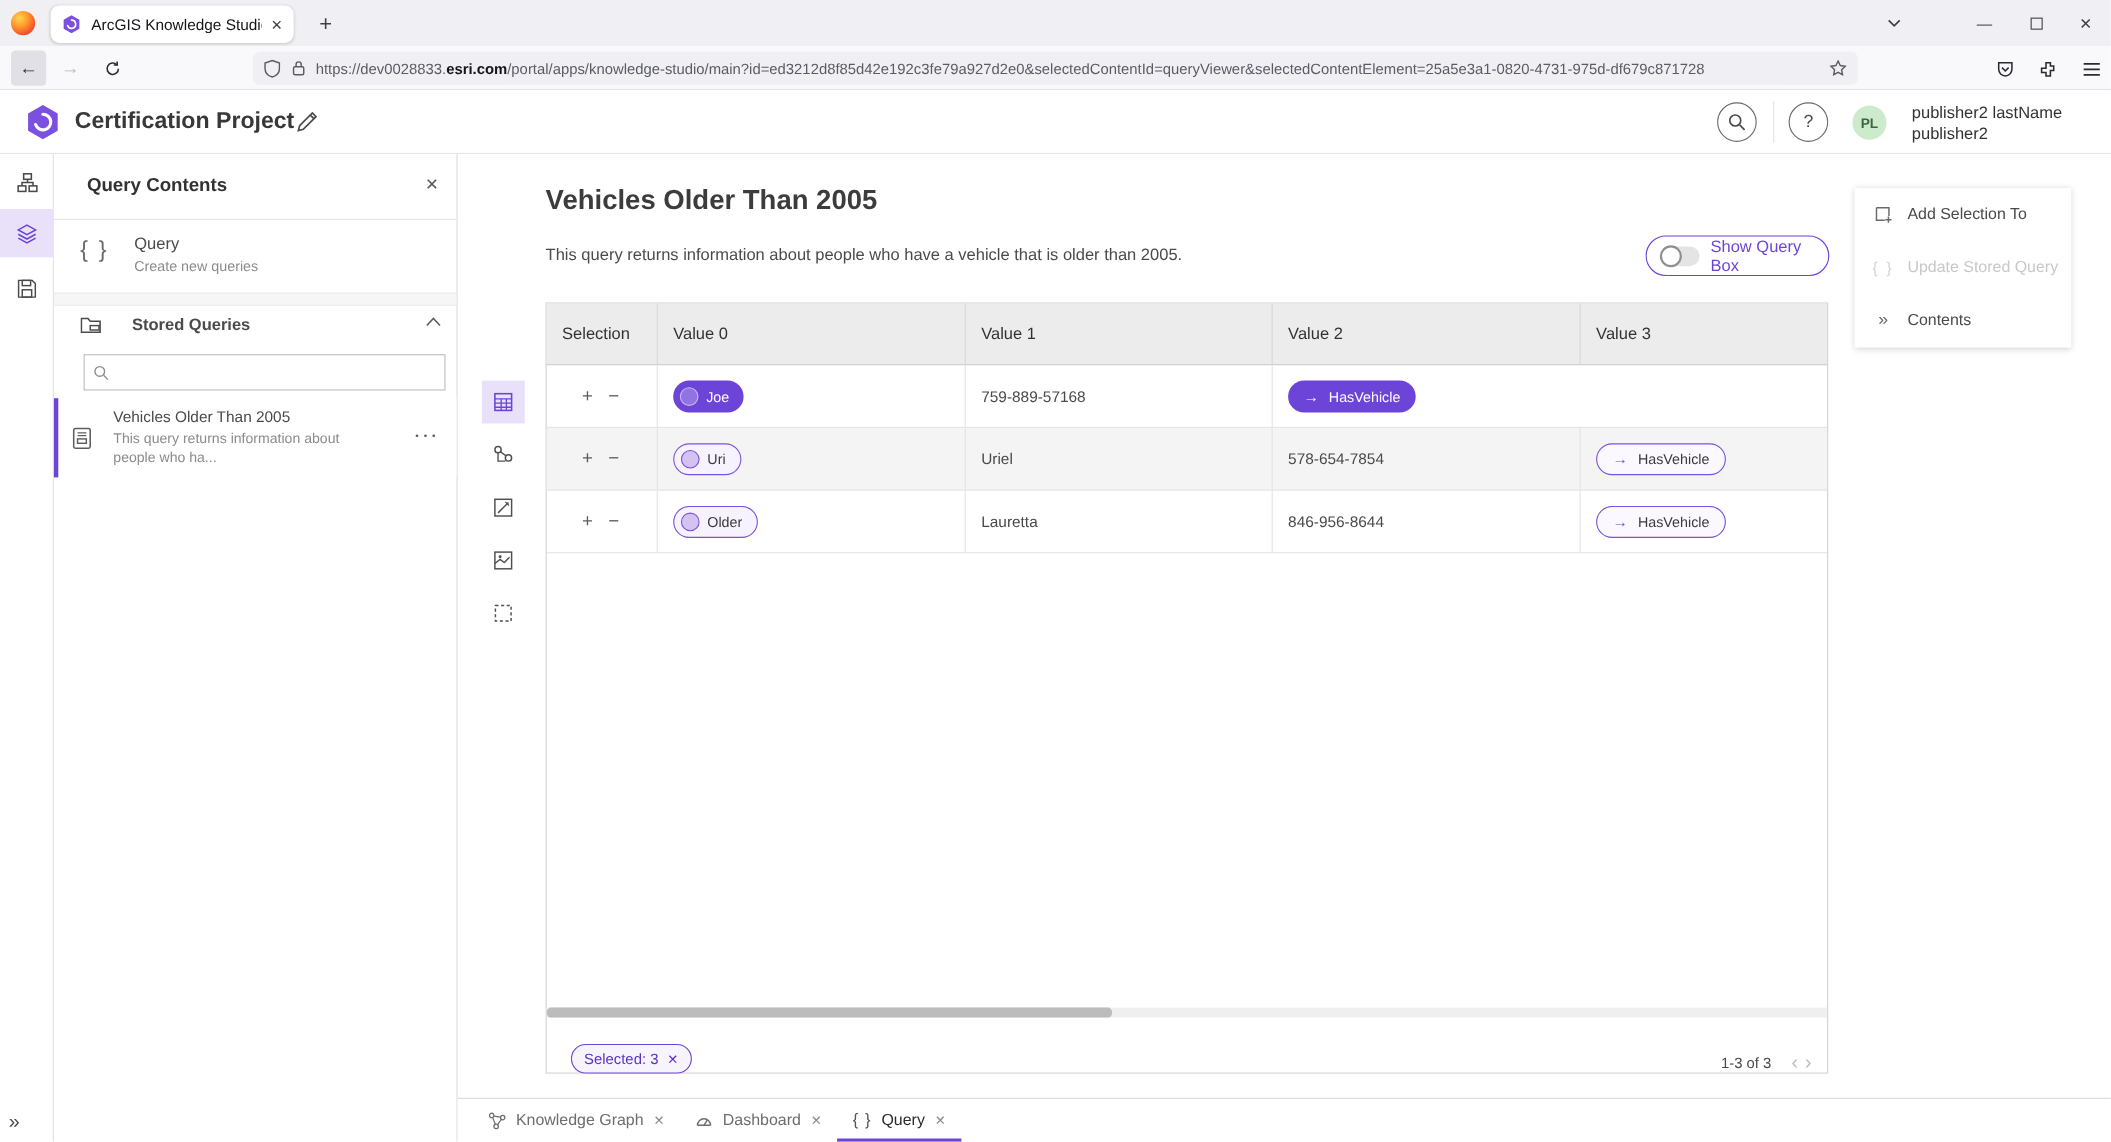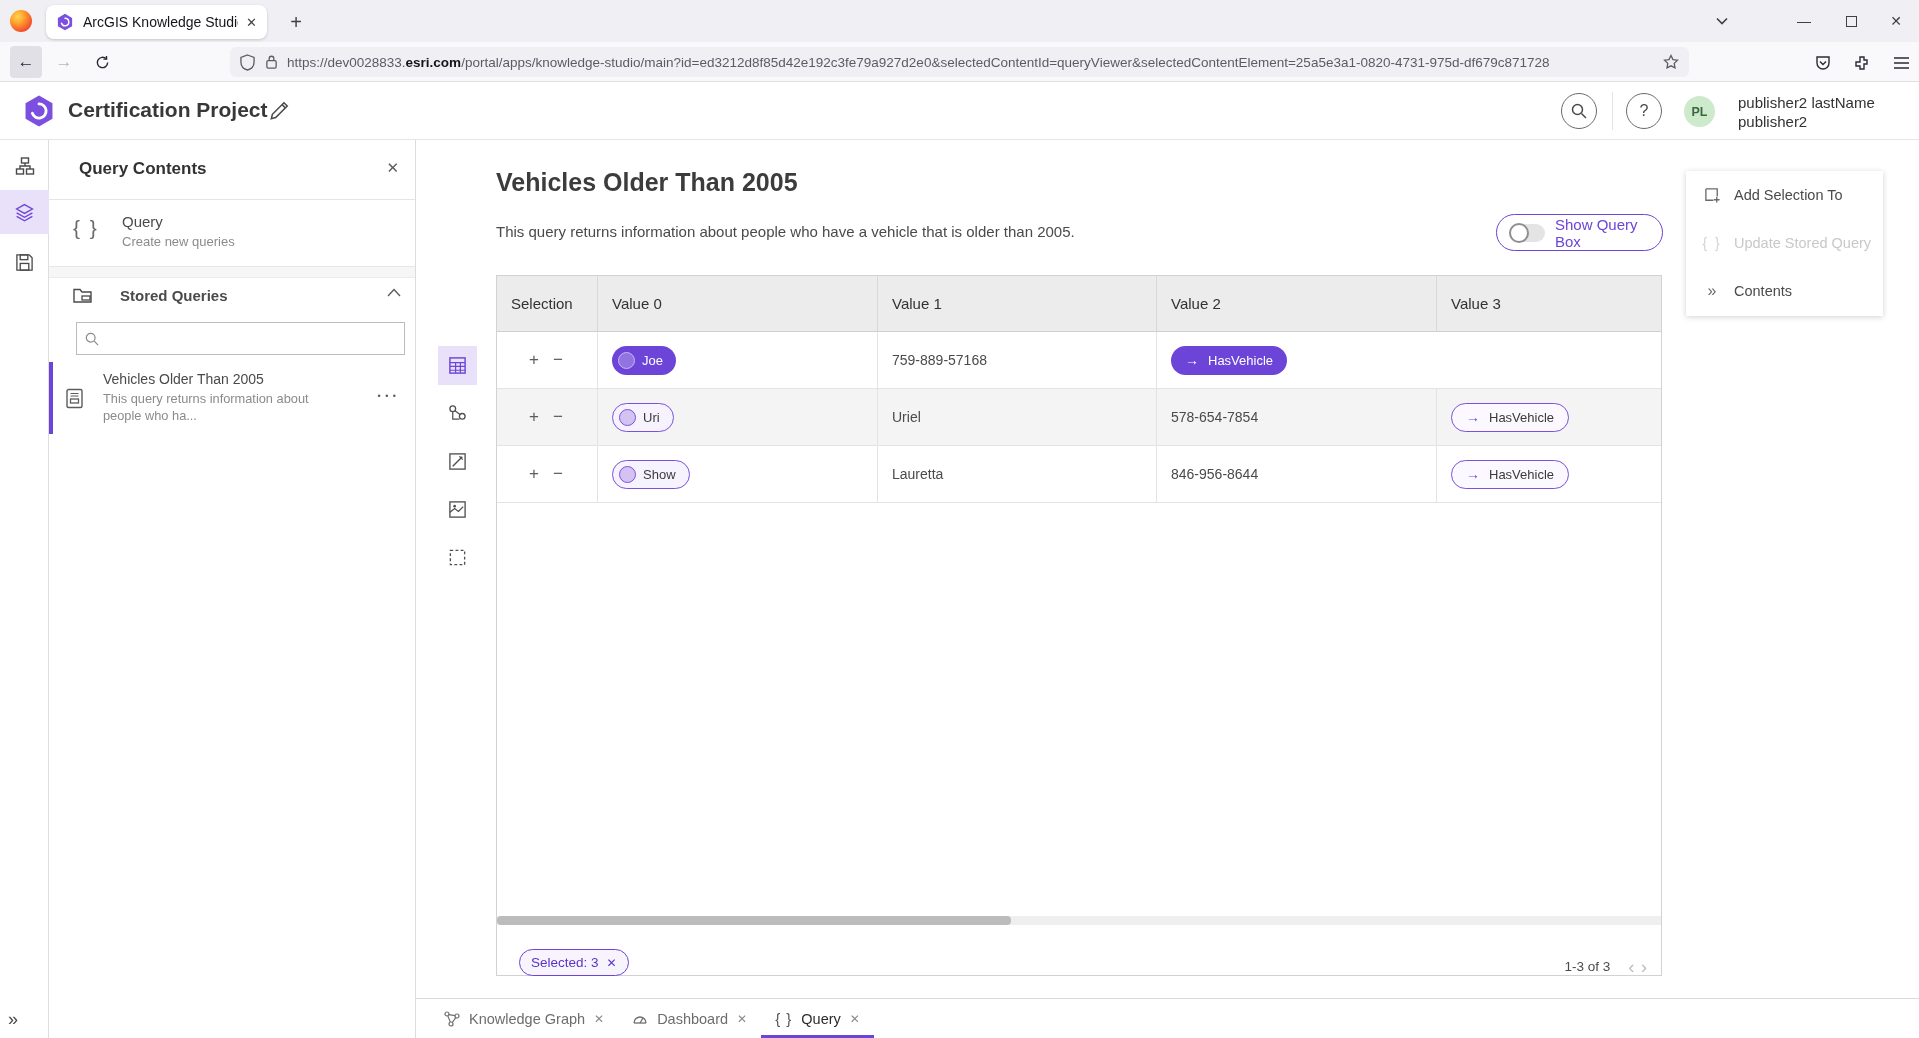--- a/index.html
+++ b/index.html
@@ -416,21 +416,21 @@
     </div>
 
     <div class="trow">
       <div class="td sel">
           <span class="pm">+</span>
           <span class="pm">−</span>
         </div>
       <div class="td">
           <span class="pill outline">
             <span class="dot"></span>
-            <span>Show</span>
+            <span>Older</span>
           </span>
         </div>
       <div class="td">Lauretta</div>
       <div class="td">846-956-8644</div>
       <div class="td">
           <span class="relpill outline">
             <span class="arr">→</span>
             <span>HasVehicle</span>
           </span>
         </div>

